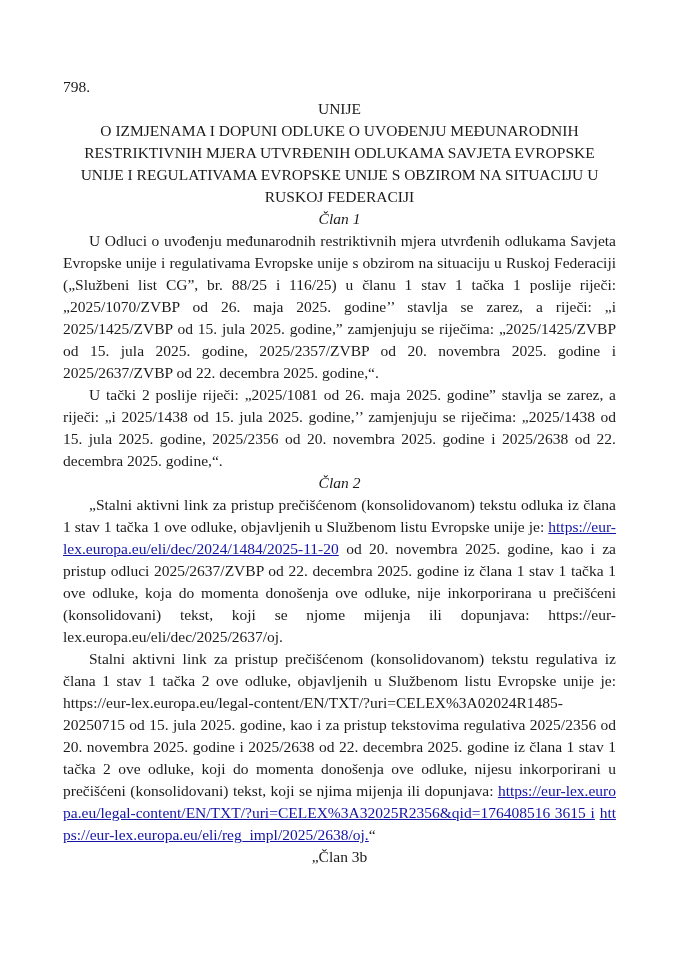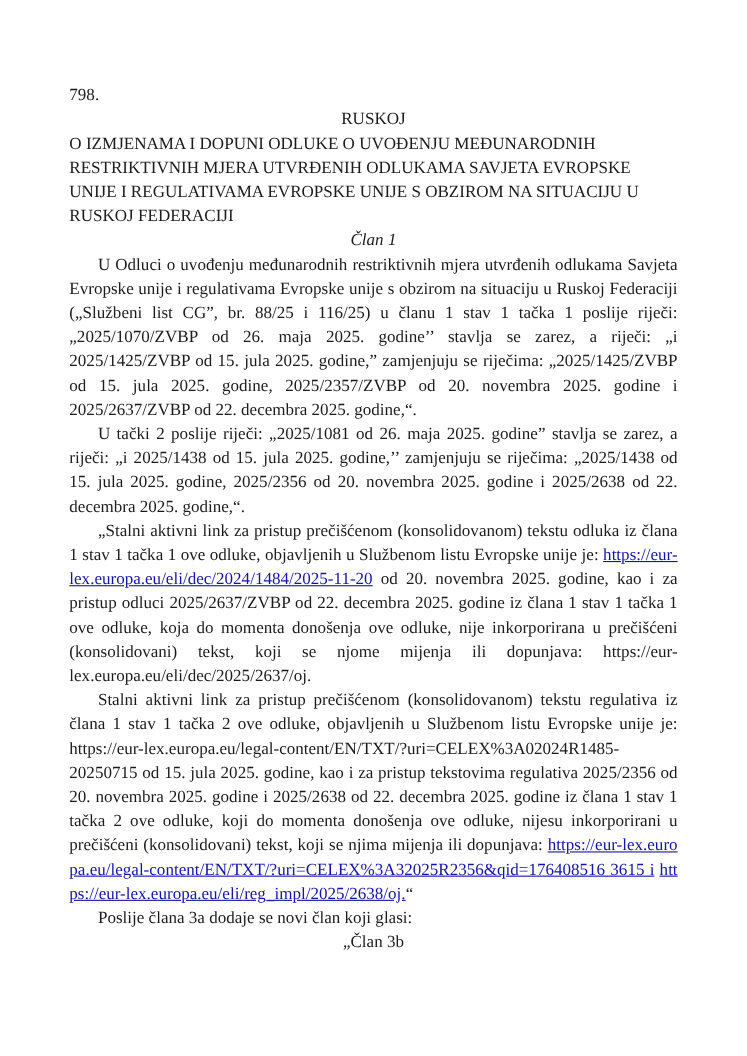--- a/index.html
+++ b/index.html
@@ -35,20 +35,21 @@
   .para {
     text-align: justify;
     text-indent: 26px;
   }
   .title-kind {
     margin-top: 8px;
     text-align: center;
     font-weight: bold;
   }
   .title-subject {
+    text-align: center;
     font-weight: bold;
   }
   .clan-heading {
     margin-top: 12px;
     text-align: center;
     font-weight: normal;
     font-style: italic;
   }
   .sub-heading {
     margin-top: 11px;
@@ -63,29 +64,29 @@
   }
 </style>
 </head>
 <body>
 
 <div class="page">
 
   <p class="act-number">798.</p>
 
 
-  <h1 class="title-kind">RUSKOJ</h1>
+  <h1 class="title-kind">UNIJE</h1>
   <h2 class="title-subject">O IZMJENAMA I DOPUNI ODLUKE O UVOĐENJU MEĐUNARODNIH RESTRIKTIVNIH MJERA UTVRĐENIH ODLUKAMA SAVJETA EVROPSKE UNIJE I REGULATIVAMA EVROPSKE UNIJE S OBZIROM NA SITUACIJU U RUSKOJ FEDERACIJI</h2>
 
   <h3 class="clan-heading">Član 1</h3>
   <p class="para">U Odluci o uvođenju međunarodnih restriktivnih mjera utvrđenih odlukama Savjeta Evropske unije i regulativama Evropske unije s obzirom na situaciju u Ruskoj Federaciji („Službeni list CG”, br. 88/25 i 116/25) u članu 1 stav 1 tačka 1 poslije riječi: „2025/1070/ZVBP od 26. maja 2025. godine’’ stavlja se zarez, a riječi: „i 2025/1425/ZVBP od 15. jula 2025. godine,” zamjenjuju se riječima: „2025/1425/ZVBP od 15. jula 2025. godine, 2025/2357/ZVBP od 20. novembra 2025. godine i 2025/2637/ZVBP od 22. decembra 2025. godine,“.</p>
   <p class="para">U tački 2 poslije riječi: „2025/1081 od 26. maja 2025. godine” stavlja se zarez, a riječi: „i 2025/1438 od 15. jula 2025. godine,’’ zamjenjuju se riječima: „2025/1438 od 15. jula 2025. godine, 2025/2356 od 20. novembra 2025. godine i 2025/2638 od 22. decembra 2025. godine,“.</p>
 
+  <h3 class="clan-heading">Član 2</h3>
 
   <p class="para"><span>„Stalni aktivni link za pristup prečišćenom (konsolidovanom) tekstu odluka iz člana 1 stav 1 tačka 1 ove odluke, objavljenih u Službenom listu Evropske unije je: </span><a class="link">https://eur-lex.europa.eu/eli/dec/2024/1484/2025-11-20</a><span> od 20. novembra 2025. godine, kao i za pristup odluci 2025/2637/ZVBP od 22. decembra 2025. godine iz člana 1 stav 1 tačka 1 ove odluke, koja do momenta donošenja ove odluke, nije inkorporirana u prečišćeni (konsolidovani) tekst, koji se njome mijenja ili dopunjava: https://eur-lex.europa.eu/eli/dec/2025/2637/oj.</span></p>
 
   <p class="para"><span>Stalni aktivni link za pristup prečišćenom (konsolidovanom) tekstu regulativa iz člana 1 stav 1 tačka 2 ove odluke, objavljenih u Službenom listu Evropske unije je: https://eur-lex.europa.eu/legal-content/EN/TXT/?uri=CELEX%3A02024R1485-20250715 od 15. jula 2025. godine, kao i za pristup tekstovima regulativa 2025/2356 od 20. novembra 2025. godine i 2025/2638 od 22. decembra 2025. godine iz člana 1 stav 1 tačka 2 ove odluke, koji do momenta donošenja ove odluke, nijesu inkorporirani u prečišćeni (konsolidovani) tekst, koji se njima mijenja ili dopunjava: </span><a class="link">https://eur-lex.europa.eu/legal-content/EN/TXT/?uri=CELEX%3A32025R2356&amp;qid=176408516 3615 i</a><span> </span><a class="link">https://eur-lex.europa.eu/eli/reg_impl/2025/2638/oj.</a><span>“</span></p>
 
-  <p class="para">Poslije člana 3a dodaje se novi član koji glasi:</p>
 
   <h3 class="sub-heading">„Član 3b</h3>
 
 </div>
 
 </body></html>

